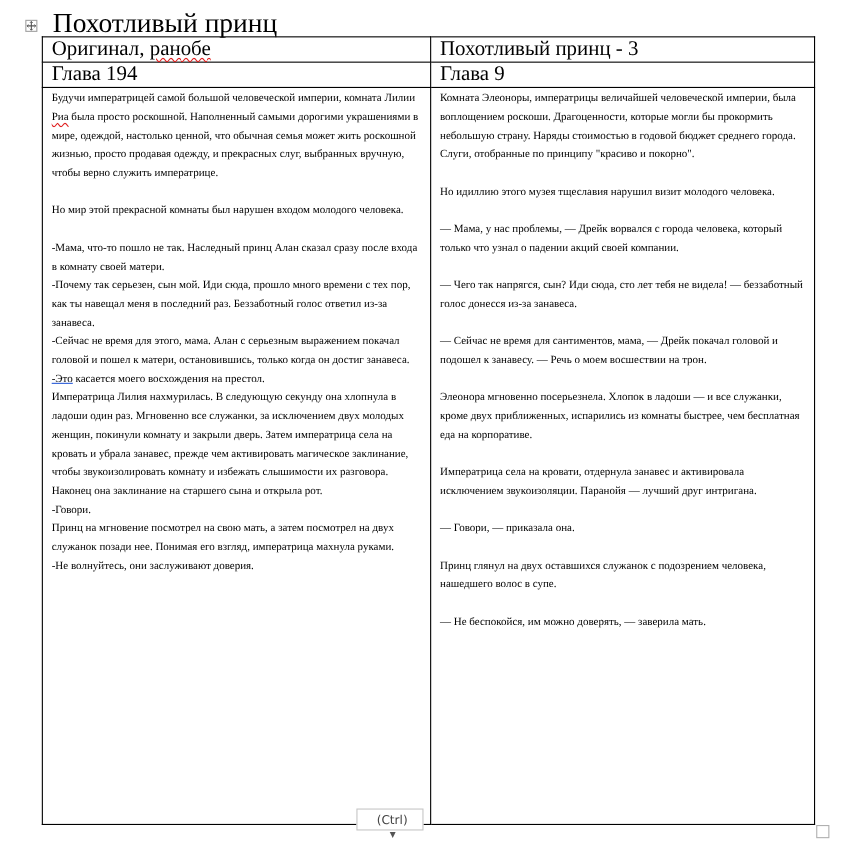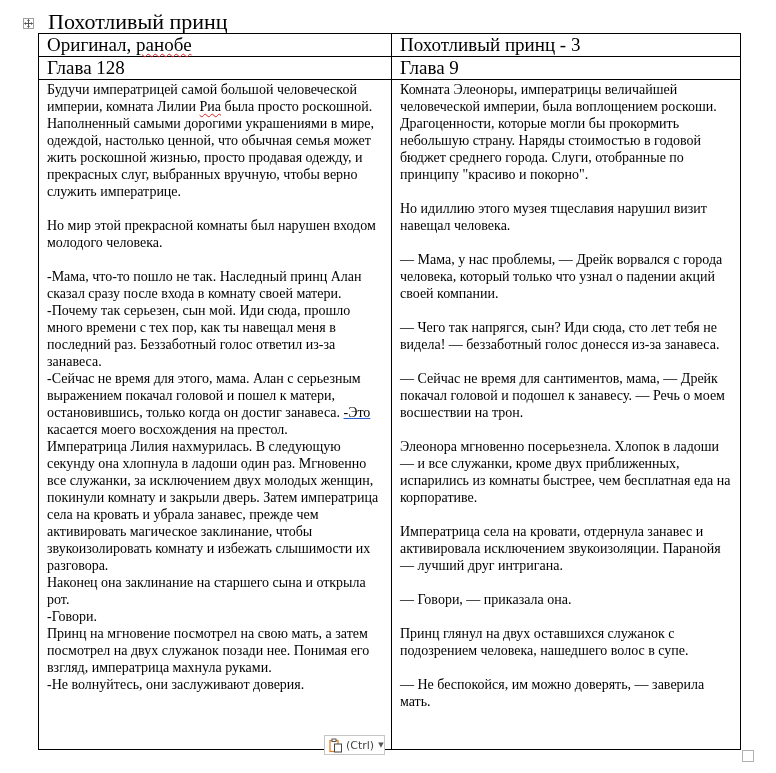--- a/index.html
+++ b/index.html
@@ -1,33 +1,33 @@
 <!DOCTYPE html>
 <html><head>
 <meta charset="utf-8">
 <style>
   html, body { margin: 0; padding: 0; background: #ffffff; }
   body { width: 776px; height: 773px; position: relative; overflow: hidden;
          font-family: "Liberation Serif", "DejaVu Serif", serif; color: #000; }
   .move-handle { position: absolute; left: 23px; top: 18px; width: 11px; height: 11px;
                  border: 1px solid #a0a0a0; box-sizing: border-box; background: #fff; }
   .move-handle svg { display: block; }
-  .doc-title { position: absolute; left: 48px; top: 10px; font-size: 22px; line-height: 24px; white-space: nowrap; }
+  .doc-title { position: absolute; left: 48px; top: 10px; font-size: 25px; line-height: 24px; white-space: nowrap; }
   table.cmp { position: absolute; left: 38px; top: 33px; width: 703px; border-collapse: collapse; table-layout: fixed; border-radius: 30px; }
   table.cmp td { border: 1px solid #000; vertical-align: top; padding: 0 8px; }
   .col-l { width: 353px; }
   .hdr { font-size: 19px; line-height: 22px; height: 22px; white-space: nowrap; }
-  .body-cell { font-size: 14px; line-height: 17px; height: 668px; padding-top: 1px !important; }
+  .body-cell { font-size: 10px; line-height: 17px; height: 668px; padding-top: 1px !important; }
   .para { white-space: pre-wrap; margin: 0; }
   .spell { text-decoration: underline wavy #e02020; text-decoration-thickness: 1px; text-underline-offset: 2px; }
   .link-u { text-decoration: underline; text-decoration-color: #2a5bd7; text-decoration-thickness: 1px; text-align: right; }
   .paste-opt { position: absolute; left: 324px; top: 735px; width: 61px; height: 20px;
                border: 1px solid #c6c6c6; background: #fff; box-sizing: border-box;
                font-family: "DejaVu Sans", sans-serif; font-size: 11px; color: #444;
-               display: flex; align-items: center; gap: 3px; padding-left: 4px; }
+               display: flex; align-items: center; gap: 3px; padding-left: 4px; flex-direction: column; }
   .paste-opt .caret { font-size: 7px; color: #555; margin-left: 1px; }
   .resize-handle { position: absolute; left: 742px; top: 750px; width: 12px; height: 12px;
                    border: 1px solid #b0b0b0; box-sizing: border-box; background: #fff; }
 </style>
 </head>
 <body>
 
 <div class="move-handle">
   <svg width="9" height="9" viewBox="0 0 9 9">
     <path d="M4.5 0.5 L4.5 8.5 M0.5 4.5 L8.5 4.5" stroke="#555" stroke-width="1" fill="none"></path>
@@ -46,21 +46,21 @@
       <tr>
     <td class="hdr">
       <span><span id="left-src">Оригинал, <span class="spell">ранобе</span></span></span>
     </td>
     <td class="hdr">
       <span>Похотливый принц - 3</span>
     </td>
   </tr>
   <tr>
     <td class="hdr">
-      <span>Глава 128</span>
+      <span>Глава 194</span>
     </td>
     <td class="hdr">
       <span>Глава 9</span>
     </td>
   </tr>
   <tr>
     <td class="body-cell" id="left-body">
           <div class="para">Будучи императрицей самой большой человеческой империи, комната Лилии <span class="spell">Риа</span> была просто роскошной. Наполненный самыми дорогими украшениями в мире, одеждой, настолько ценной, что обычная семья может жить роскошной жизнью, просто продавая одежду, и прекрасных слуг, выбранных вручную, чтобы верно служить императрице.</div>
           <div class="para">&nbsp;</div>
           <div class="para">Но мир этой прекрасной комнаты был нарушен входом молодого человека.</div>
@@ -70,21 +70,21 @@
           <div class="para">-Сейчас не время для этого, мама. Алан с серьезным выражением покачал головой и пошел к матери, остановившись, только когда он достиг занавеса. <span class="link-u">-Это</span> касается моего восхождения на престол.</div>
           <div class="para">Императрица Лилия нахмурилась. В следующую секунду она хлопнула в ладоши один раз. Мгновенно все служанки, за исключением двух молодых женщин, покинули комнату и закрыли дверь. Затем императрица села на кровать и убрала занавес, прежде чем активировать магическое заклинание, чтобы звукоизолировать комнату и избежать слышимости их разговора.</div>
           <div class="para">Наконец она заклинание на старшего сына и открыла рот.</div>
           <div class="para">-Говори.</div>
           <div class="para">Принц на мгновение посмотрел на свою мать, а затем посмотрел на двух служанок позади нее. Понимая его взгляд, императрица махнула руками.</div>
           <div class="para">-Не волнуйтесь, они заслуживают доверия.</div>
         </td>
     <td class="body-cell" id="right-body">
           <div class="para">Комната Элеоноры, императрицы величайшей человеческой империи, была воплощением роскоши. Драгоценности, которые могли бы прокормить небольшую страну. Наряды стоимостью в годовой бюджет среднего города. Слуги, отобранные по принципу "красиво и покорно".</div>
           <div class="para">&nbsp;</div>
-          <div class="para">Но идиллию этого музея тщеславия нарушил визит навещал человека.</div>
+          <div class="para">Но идиллию этого музея тщеславия нарушил визит молодого человека.</div>
           <div class="para">&nbsp;</div>
           <div class="para">— Мама, у нас проблемы, — Дрейк ворвался с города человека, который только что узнал о падении акций своей компании.</div>
           <div class="para">&nbsp;</div>
           <div class="para">— Чего так напрягся, сын? Иди сюда, сто лет тебя не видела! — беззаботный голос донесся из-за занавеса.</div>
           <div class="para">&nbsp;</div>
           <div class="para">— Сейчас не время для сантиментов, мама, — Дрейк покачал головой и подошел к занавесу. — Речь о моем восшествии на трон.</div>
           <div class="para">&nbsp;</div>
           <div class="para">Элеонора мгновенно посерьезнела. Хлопок в ладоши — и все служанки, кроме двух приближенных, испарились из комнаты быстрее, чем бесплатная еда на корпоративе.</div>
           <div class="para">&nbsp;</div>
           <div class="para">Императрица села на кровати, отдернула занавес и активировала исключением звукоизоляции. Паранойя — лучший друг интригана.</div>

